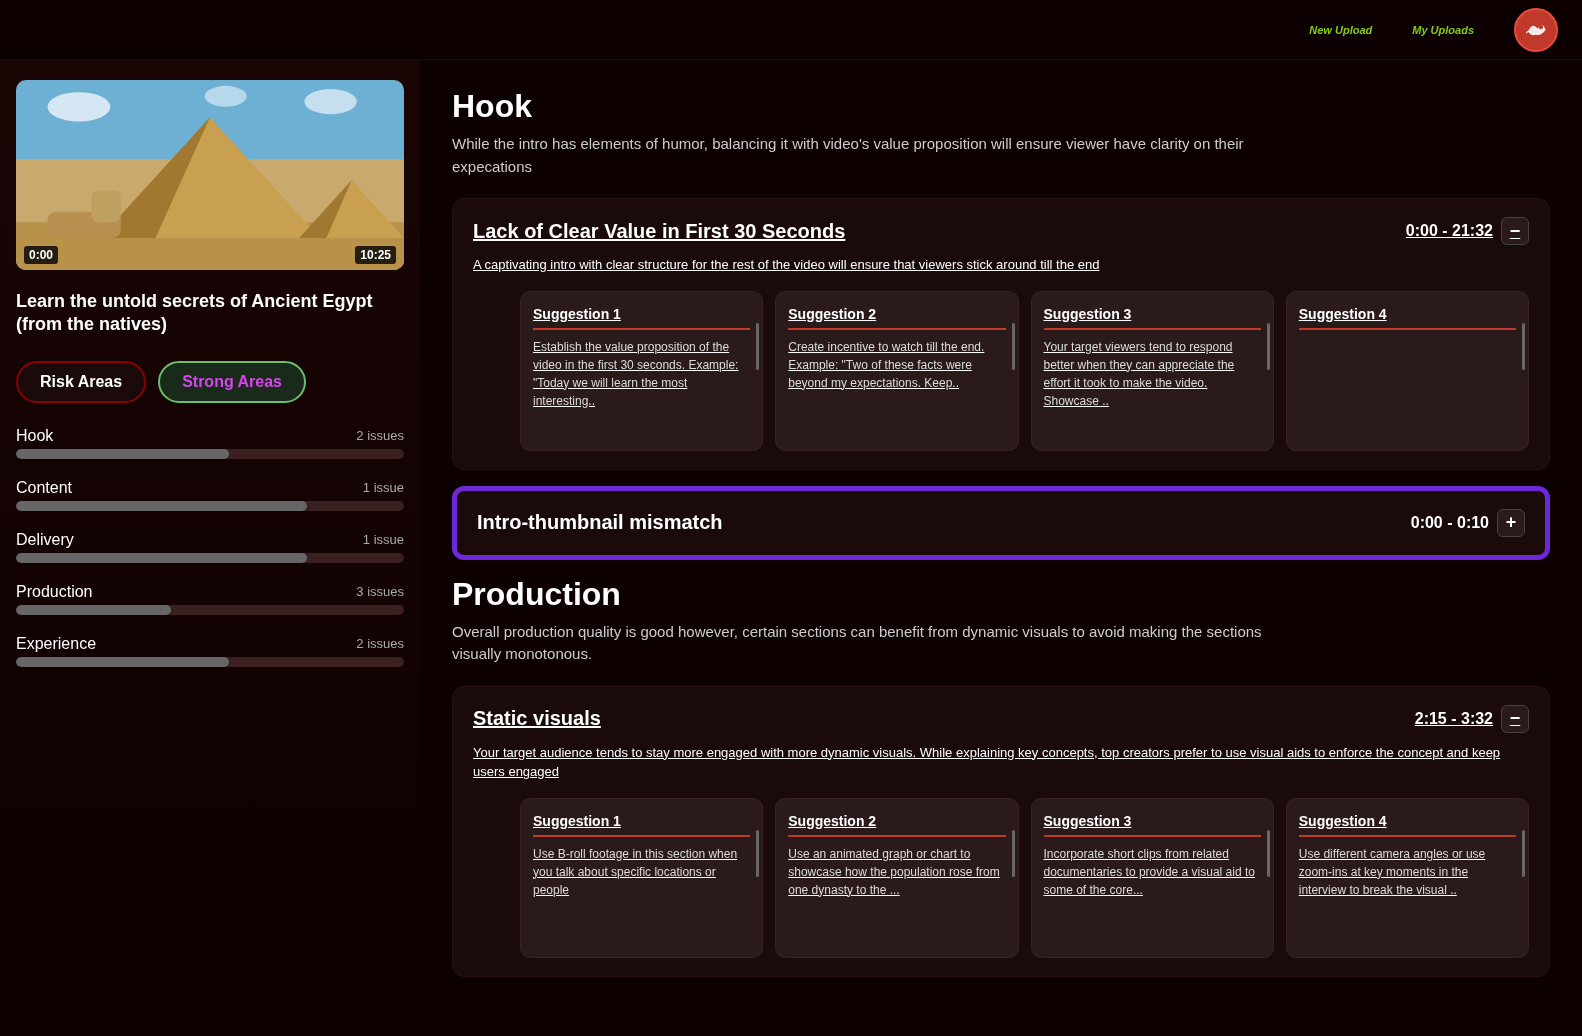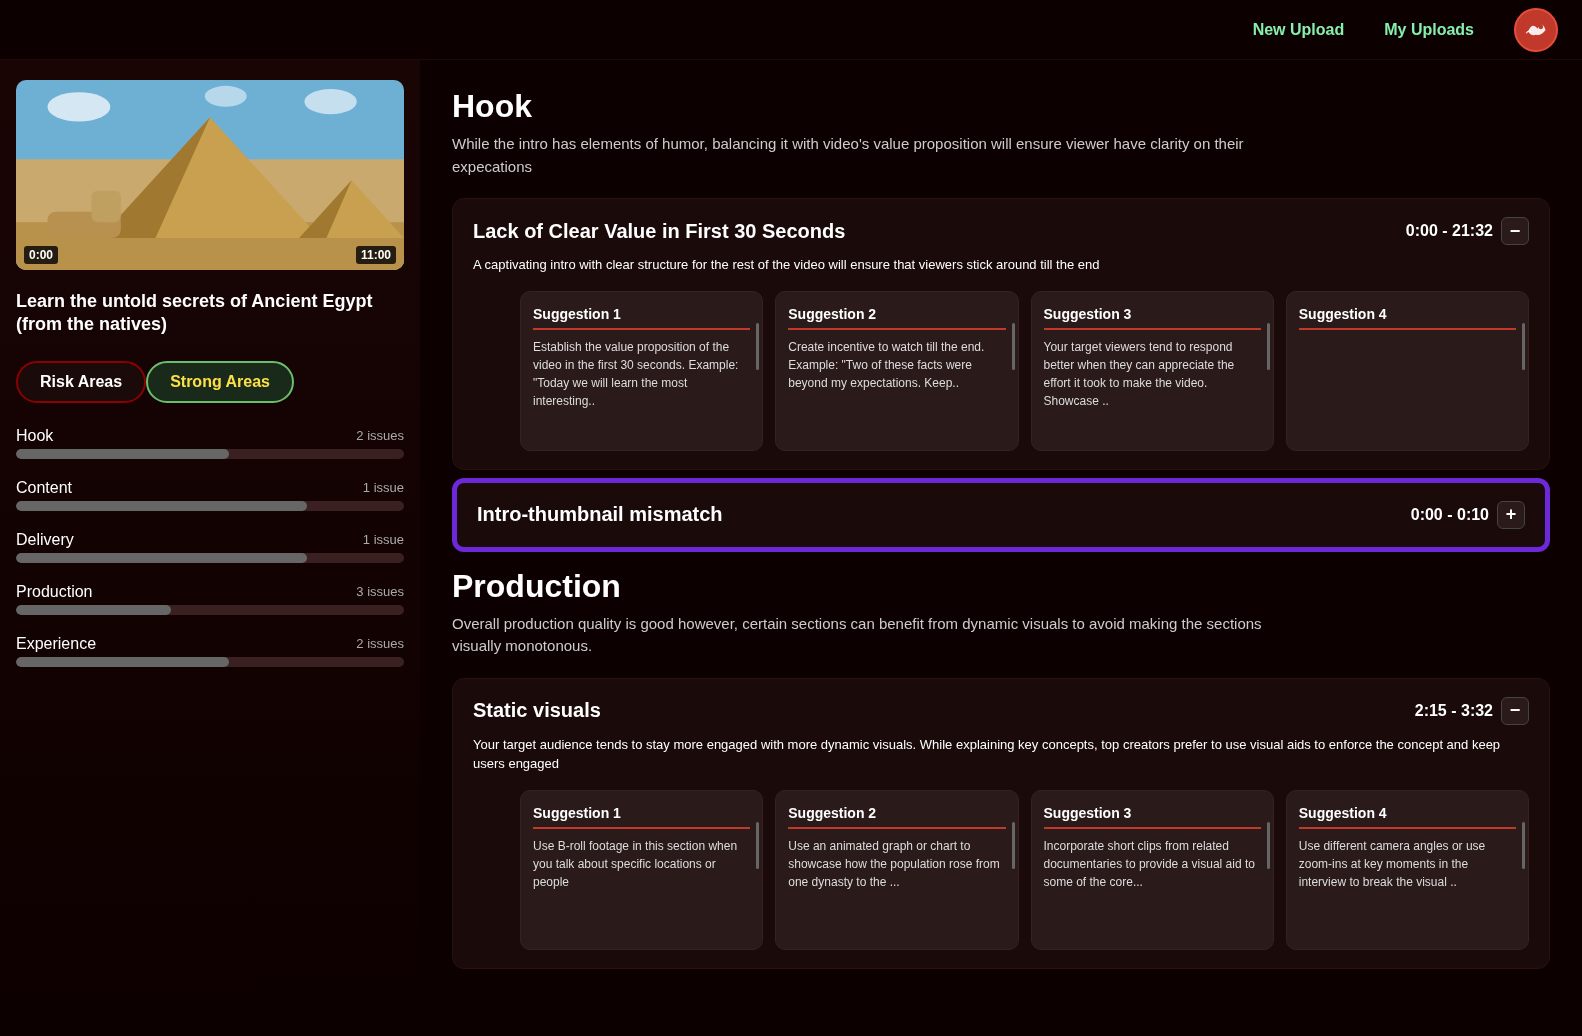--- a/index.html
+++ b/index.html
@@ -21,25 +21,26 @@
       height: 60px;
       background: #0d0000;
       border-bottom: 1px solid #1a0a0a;
     }
     .header-nav {
       display: flex;
       align-items: center;
       gap: 40px;
     }
     .header-link {
-      font-size: 16px;
+      font-size: 11px;
       font-weight: 600;
-      color: #86efac;
+      color: #84cc16;
       cursor: pointer;
       text-decoration: none;
+      font-style: italic;
     }
     .avatar {
       width: 44px;
       height: 44px;
       border-radius: 50%;
       background: #c0392b;
       display: flex;
       align-items: center;
       justify-content: center;
       overflow: hidden;
@@ -99,38 +100,39 @@
     .video-title {
       font-size: 18px;
       font-weight: 700;
       color: #fff;
       line-height: 1.3;
       margin-top: 4px;
     }
 
     .tab-group {
       display: flex;
+      gap: 12px;
       margin-top: 8px;
     }
     .tab-btn {
       padding: 10px 22px;
       border-radius: 24px;
       font-size: 16px;
       font-weight: 700;
       cursor: pointer;
       border: 2px solid transparent;
     }
     .tab-btn.active-risk {
       background: #1a0a0a;
       color: #fff;
       border: 2px solid #8B0000;
     }
     .tab-btn.active-strong {
       background: #1a2a1a;
-      color: #fde047;
+      color: #d946ef;
       border: 2px solid #6abf6a;
     }
 
     
     .metrics-list {
       display: flex;
       flex-direction: column;
       gap: 20px;
       margin-top: 8px;
     }
@@ -185,22 +187,23 @@
       margin-bottom: 20px;
       line-height: 1.5;
       max-width: 820px;
     }
 
     
     .issue-card {
       background: #1a0a0a;
       border-radius: 12px;
       padding: 18px 20px;
-      margin-bottom: 8px;
+      margin-bottom: 16px;
       border: 1px solid #2a1010;
+      text-decoration: underline;
     }
     .issue-card-header {
       display: flex;
       justify-content: space-between;
       align-items: center;
       margin-bottom: 10px;
     }
     .issue-card-title {
       font-size: 20px;
       font-weight: 700;
@@ -331,21 +334,21 @@
         <polygon points="270,155 320,100 296,155" fill="#a07830"></polygon>
 
         <rect x="30" y="130" width="70" height="25" rx="8" fill="#b89050"></rect>
         <rect x="72" y="110" width="28" height="30" rx="6" fill="#c0a060"></rect>
 
         <ellipse cx="60" cy="30" rx="30" ry="14" fill="rgba(255,255,255,0.7)"></ellipse>
         <ellipse cx="300" cy="25" rx="25" ry="12" fill="rgba(255,255,255,0.6)"></ellipse>
         <ellipse cx="200" cy="20" rx="20" ry="10" fill="rgba(255,255,255,0.5)"></ellipse>
       </svg>
       <div class="time-current">0:00</div>
-      <div class="time-badge">11:00</div>
+      <div class="time-badge">10:25</div>
     </div>
 
     <div class="video-title">Learn the untold secrets of Ancient Egypt (from the natives)</div>
 
     <div class="tab-group">
       <button class="tab-btn active-risk">Risk Areas</button>
       <button class="tab-btn active-strong">Strong Areas</button>
     </div>
 
     <div class="metrics-list">

